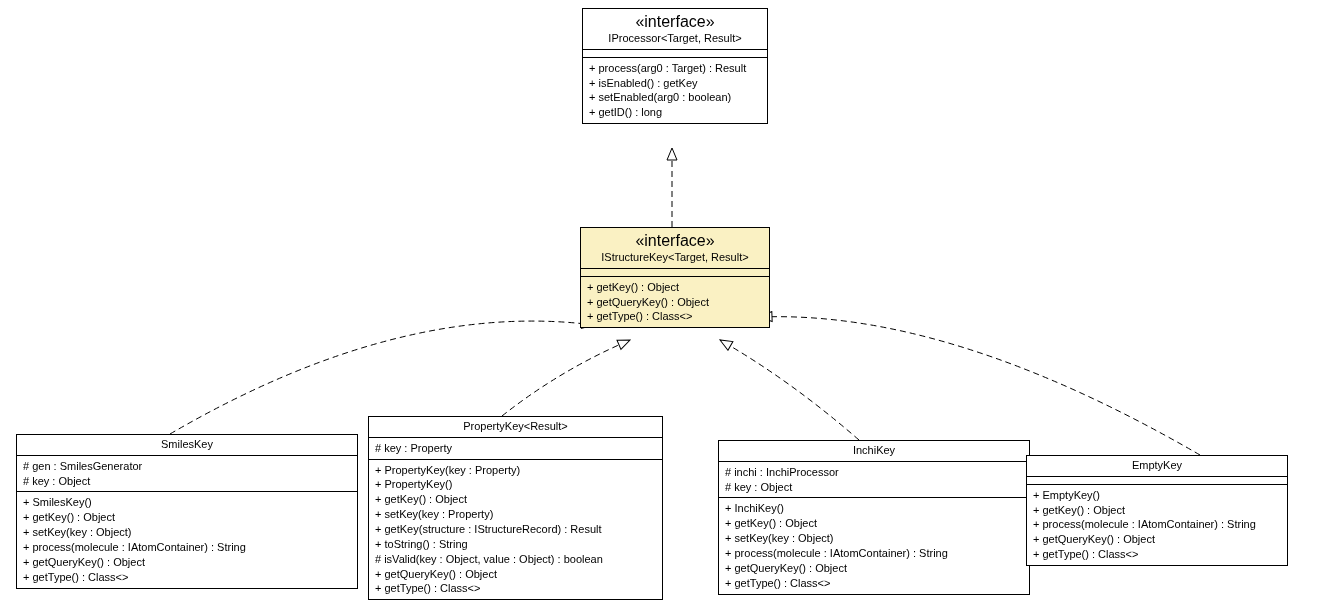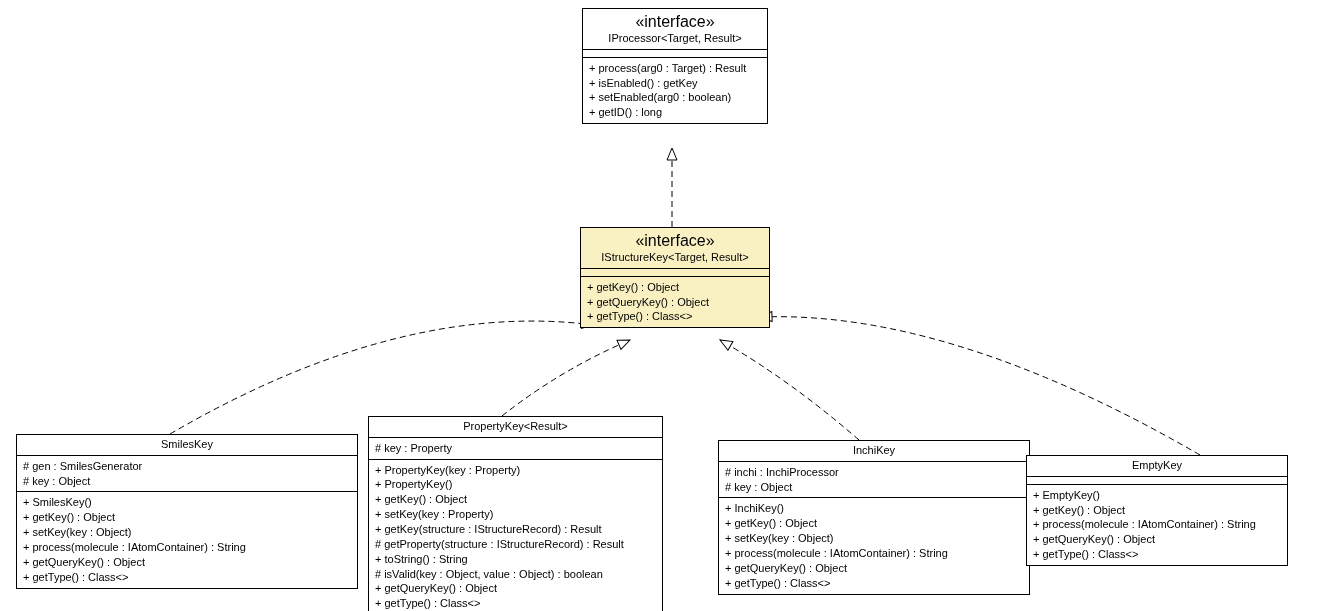--- a/index.html
+++ b/index.html
@@ -131,21 +131,20 @@
     </div>
     <div class="section members">
       <div># key : Property</div>
     </div>
     <div class="section members">
       <div>+ PropertyKey(key : Property)</div>
       <div>+ PropertyKey()</div>
       <div>+ getKey() : Object</div>
       <div>+ setKey(key : Property)</div>
       <div>+ getKey(structure : IStructureRecord) : Result</div>
-      <div># getProperty(structure : IStructureRecord) : Result</div>
       <div>+ toString() : String</div>
       <div># isValid(key : Object, value : Object) : boolean</div>
       <div>+ getQueryKey() : Object</div>
       <div>+ getType() : Class&lt;&gt;</div>
     </div>
   </div>
 
   <div class="class-box" style="left:718px; top:440px; width:312px;">
     <div class="section title">
       <span class="name">InchiKey</span>

